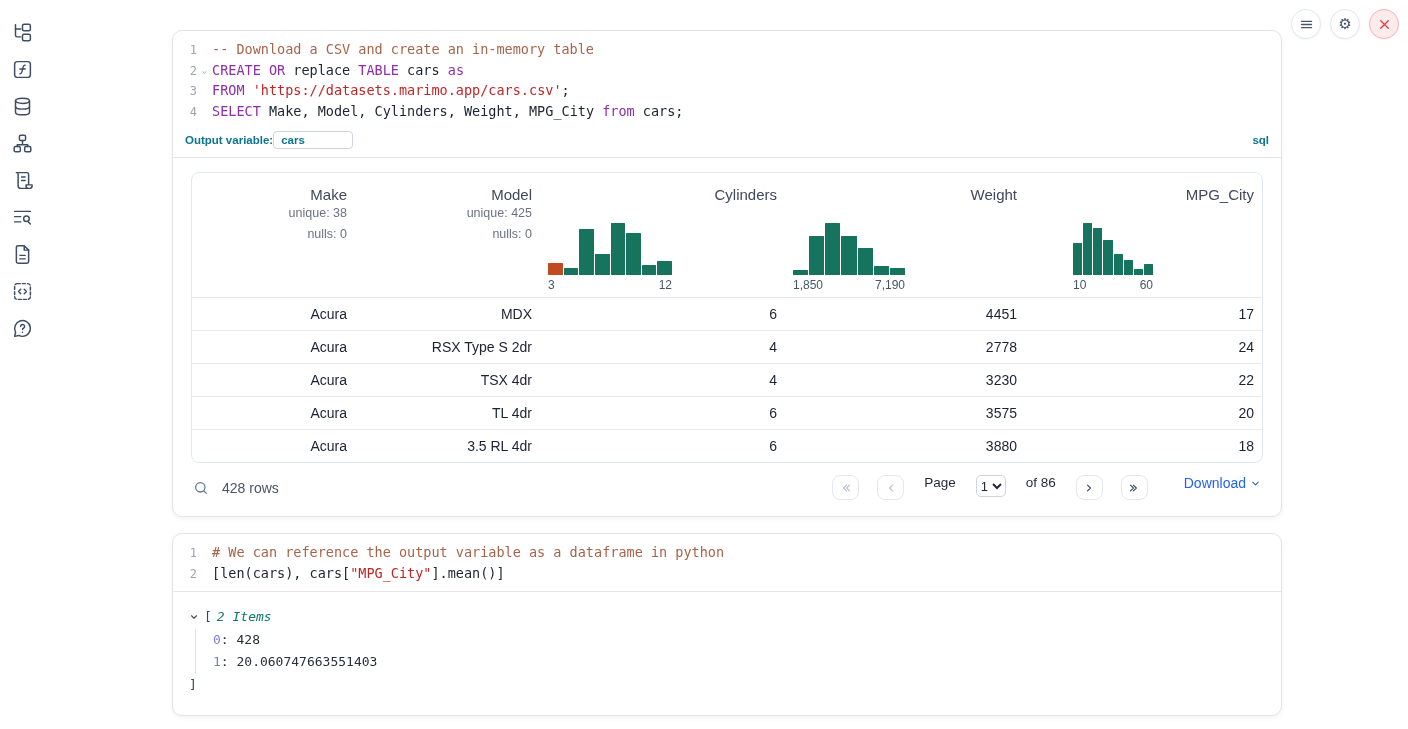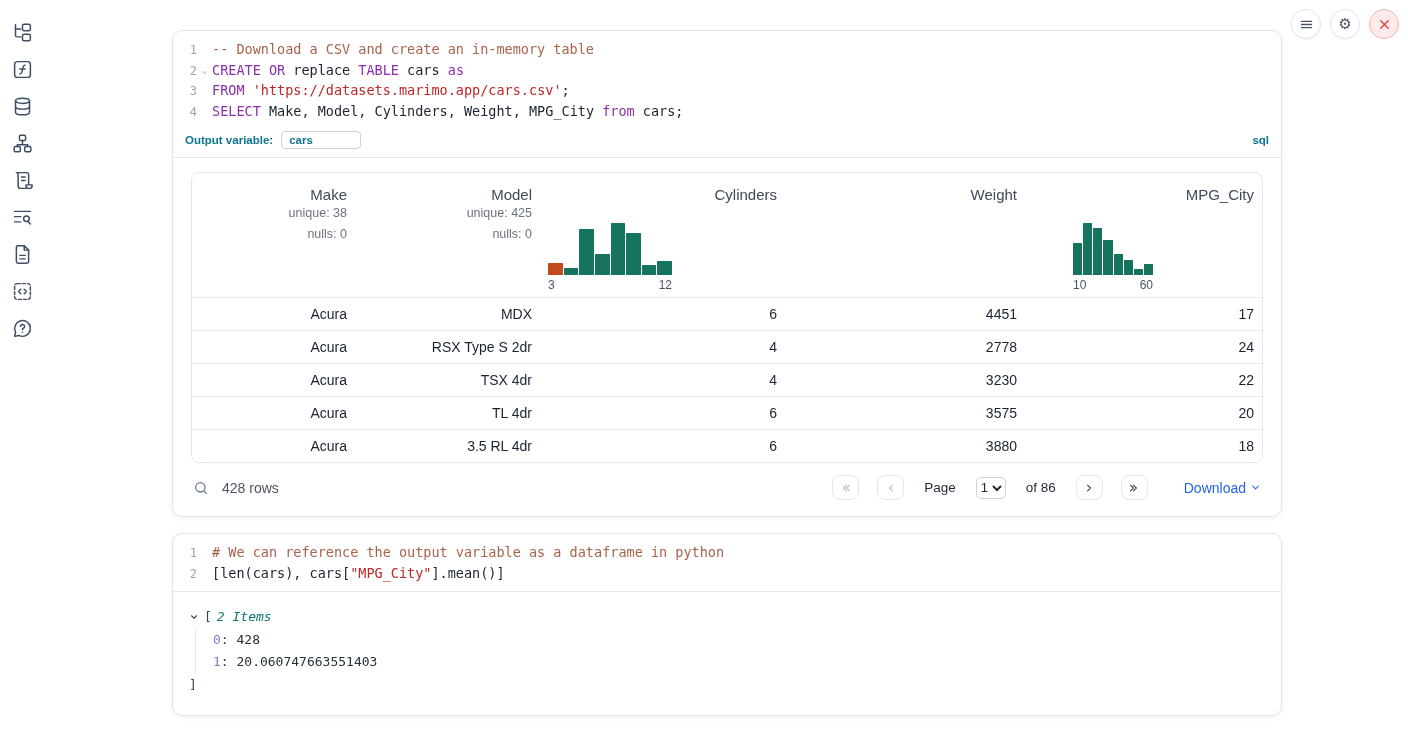--- a/index.html
+++ b/index.html
@@ -32,21 +32,21 @@
   .gutter { width:24px; text-align:right; color:#9aa5b1; font-size:12px; flex:none;
     padding-top:1px; }
   .fold-col { width:15px; flex:none; text-align:center; color:#9aa5b1; font-size:9px; }
   .code-text { white-space:pre; color:#1b2430; }
   .tok-kw { color:#8b2fa8; }
   .tok-str { color:#c02626; }
   .tok-com { color:#a8644a; }
   .tok-pl { color:#1b2430; }
 
   
-  .meta-row { display:flex; align-items:center; gap:8px; padding:2px 12px 8px;
+  .meta-row { display:flex; align-items:center; padding:2px 12px 8px;
     border-bottom:1px solid #e5e7eb; }
   .meta-label { color:#0e7490; font-weight:bold; font-size:11.5px; }
   .var-input { width:80px; border:1px solid #cbd5e1; border-radius:4px; font-size:11.5px;
     font-weight:bold; color:#0e7490; padding:2px 7px; font-family:"Liberation Sans",sans-serif; }
   .lang-badge { margin-left:auto; color:#0e7490; font-weight:bold; font-size:11.5px;
     background:none; border:none; cursor:pointer;text-align:center; }
 
   
   .cell-output { padding:14px 18px 15px; }
   .data-table { border:1px solid #e2e8f0; border-radius:8px; overflow:hidden; }
@@ -61,21 +61,21 @@
     color:#475569; margin-top:3px; }
   .w-cyl { width:124px; } .w-wgt { width:112px; } .w-mpg { width:120px;padding-left:40px; }
   .t-row { border-top:1px solid #e7eaee; height:33px; align-items:center;
     font-size:14px; color:#1a2332; }
   .t-row > div { padding:0 8px; }
 
   
   .table-footer { display:flex; align-items:center; margin-top:11px; padding:0 2px; height:27px; }
   .search-btn { background:none; border:none; color:#64748b; cursor:pointer; }
   .row-count { font-size:14px; color:#4b5563; margin-left:13px; }
-  .pager { margin-left:auto; display:flex; align-items:center; gap:18px; }
+  .pager { margin-left:auto; display:flex; align-items:flex-start; gap:18px; }
   .pg-btn { width:27px; height:25px; border:1px solid #e5e7eb; border-radius:8px;
     background:#fff; display:flex; align-items:center; justify-content:center;
     color:#3f4a5a; cursor:pointer; }
   .pg-btn.disabled { color:#b7c0ca; }
   .page-label { font-size:13.5px; color:#1f2937; margin:0 2px; }
   .page-select { height:22px; border:1px solid #cbd5e1; border-radius:5px; font-size:13px;
     background:#fff; color:#1f2937; }
   .download { color:#2563eb; font-size:14px; display:flex; align-items:center; gap:4px;
     margin-left:18px; background:none; border:none; cursor:pointer; }
 
@@ -243,20 +243,35 @@
                   <div class="bar" style="height: 14.04px; background: rgb(22, 116, 94);"></div>
                 </div>
                 <div class="hist-labels">
                   <span>3</span>
                   <span>12</span>
                 </div>
               </div>
             </div>
             <div class="th">
               <div class="col-name">Weight</div>
+              <div class="hist w-wgt">
+                <div class="hist-bars">
+                  <div class="bar" style="height: 5.2px; background: rgb(22, 116, 94);"></div>
+                  <div class="bar" style="height: 39px; background: rgb(22, 116, 94);"></div>
+                  <div class="bar" style="height: 52px; background: rgb(22, 116, 94);"></div>
+                  <div class="bar" style="height: 39px; background: rgb(22, 116, 94);"></div>
+                  <div class="bar" style="height: 27.04px; background: rgb(22, 116, 94);"></div>
+                  <div class="bar" style="height: 9.36px; background: rgb(22, 116, 94);"></div>
+                  <div class="bar" style="height: 6.76px; background: rgb(22, 116, 94);"></div>
+                </div>
+                <div class="hist-labels">
+                  <span>1,850</span>
+                  <span>7,190</span>
+                </div>
+              </div>
             </div>
             <div class="th">
               <div class="col-name">MPG_City</div>
               <div class="hist w-mpg">
                 <div class="hist-bars">
                   <div class="bar" style="height: 31.72px; background: rgb(22, 116, 94);"></div>
                   <div class="bar" style="height: 52px; background: rgb(22, 116, 94);"></div>
                   <div class="bar" style="height: 46.8px; background: rgb(22, 116, 94);"></div>
                   <div class="bar" style="height: 35.36px; background: rgb(22, 116, 94);"></div>
                   <div class="bar" style="height: 20.8px; background: rgb(22, 116, 94);"></div>

